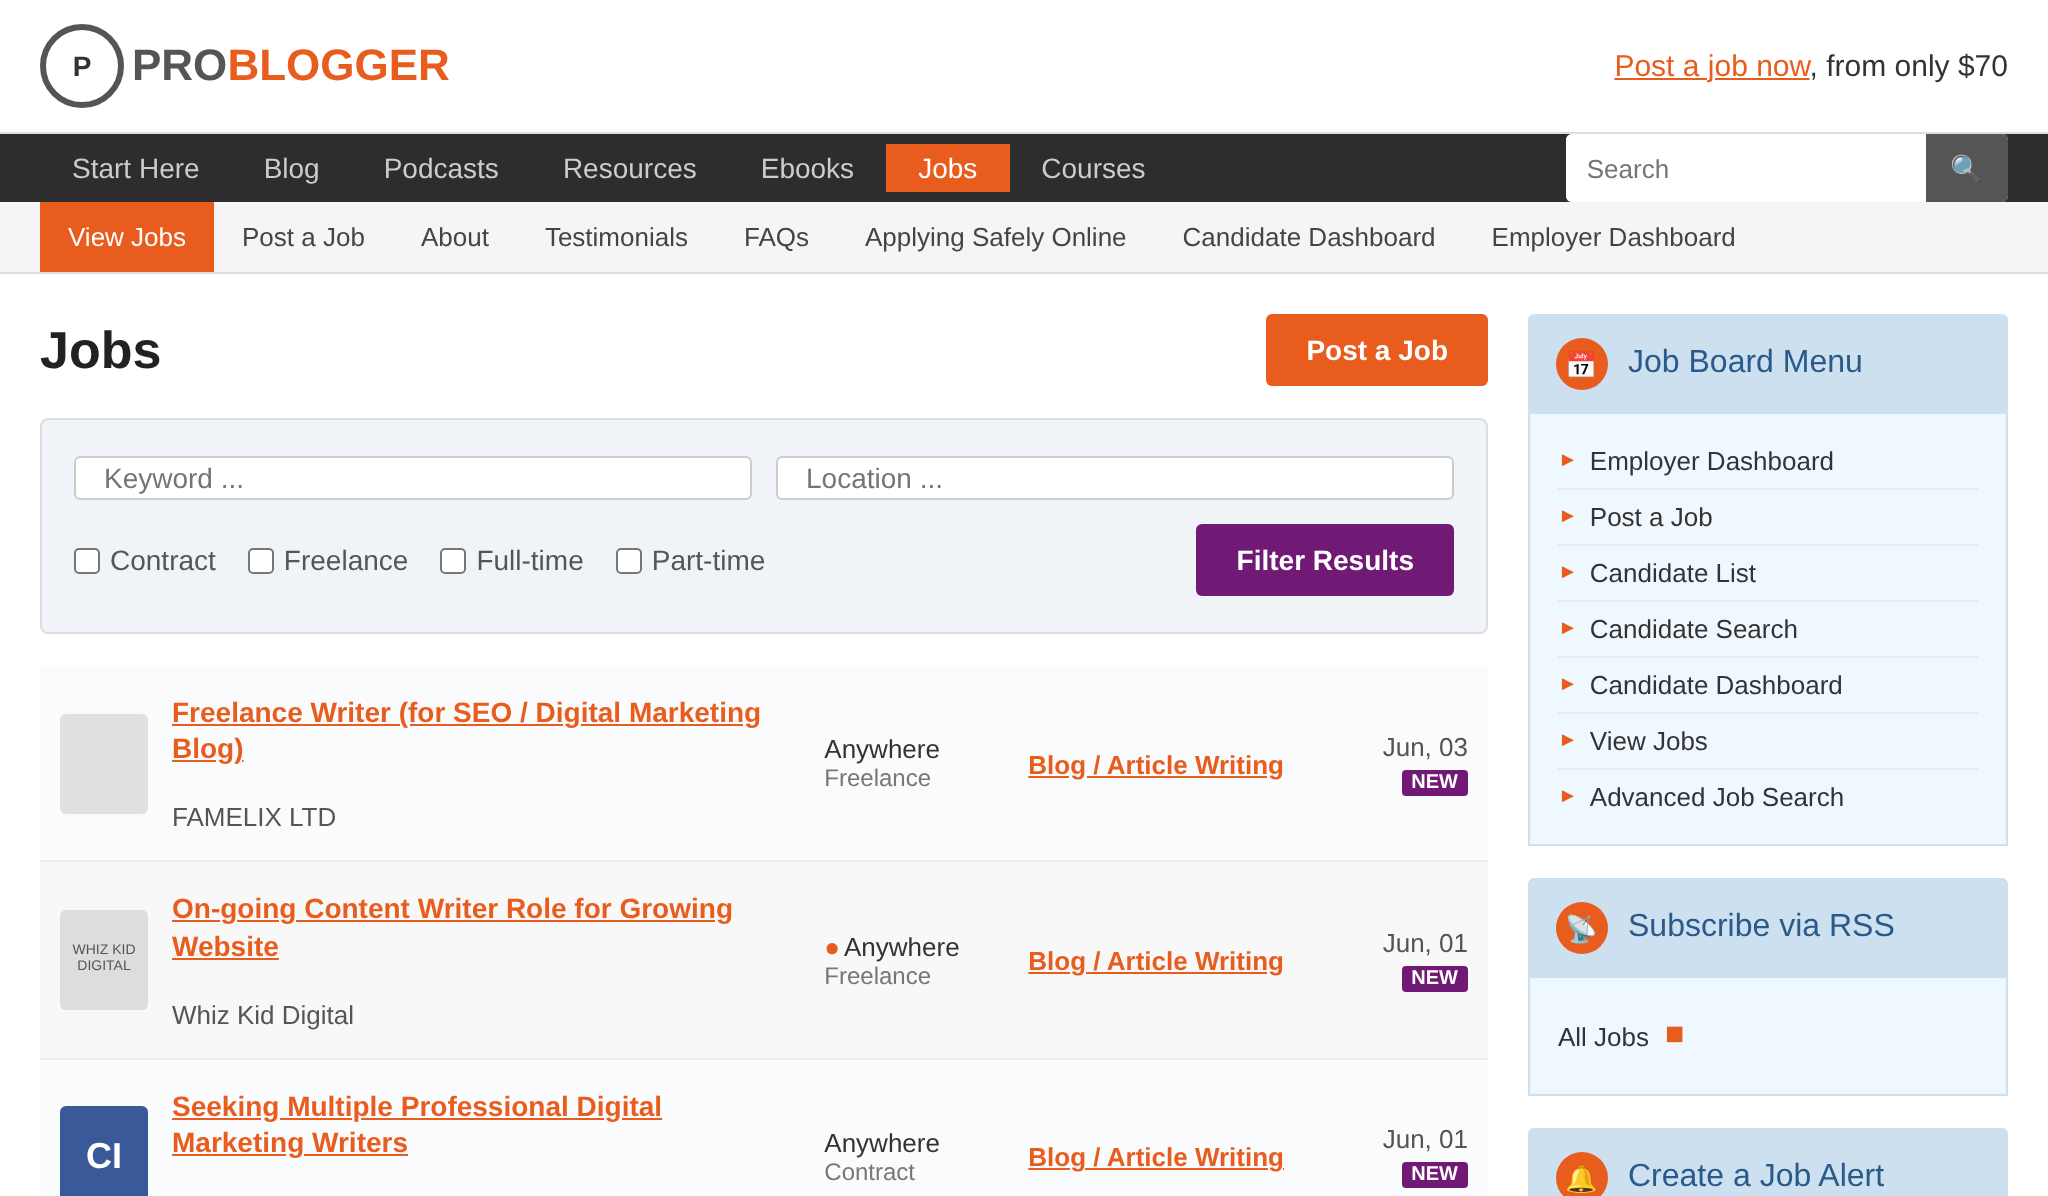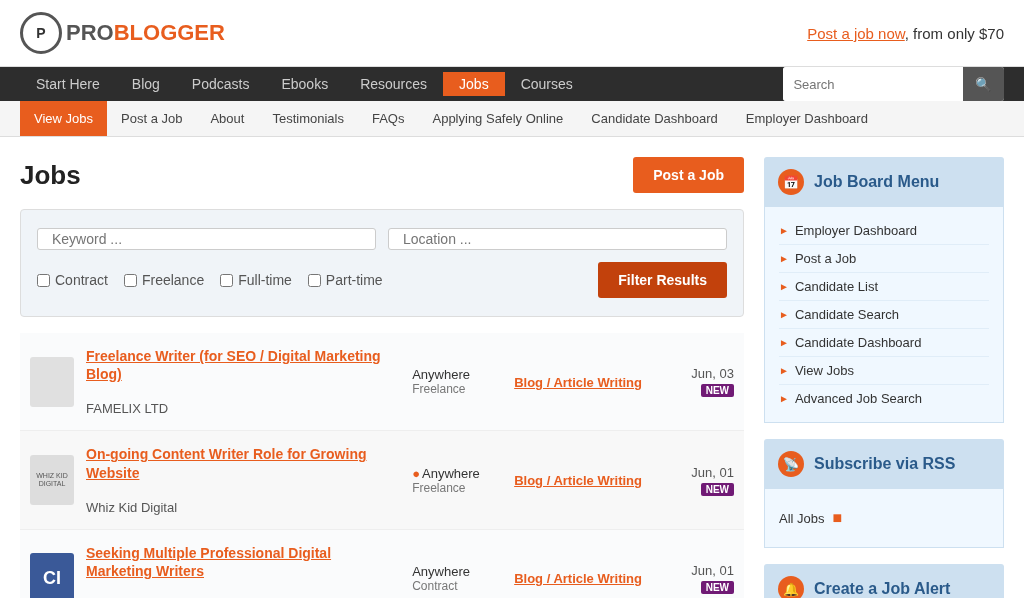--- a/index.html
+++ b/index.html
@@ -81,21 +81,21 @@
     .filter-row-1 { display: flex; gap: 12px; margin-bottom: 12px; }
     .filter-input {
       flex: 1; padding: 2px 14px; border: 1px solid #ccc; border-radius: 3px;
       font-size: 14px; color: #999; outline: none;
     }
     .filter-row-2 { display: flex; align-items: center; gap: 20px; }
     .filter-checkboxes { display: flex; gap: 16px; align-items: center; flex: 1; }
     .filter-checkboxes label { display: flex; align-items: center; gap: 5px; color: #555; cursor: pointer; }
     .filter-checkboxes input[type=checkbox] { margin: 0; }
     .filter-btn {
-      background: #c2410c; color: #fff; border: none; padding: 10px 20px;
+      background: #701a75; color: #fff; border: none; padding: 10px 20px;
       font-size: 14px; border-radius: 3px; cursor: pointer; font-weight: 600;
     }
 
     
     .job-listing {
       display: flex; align-items: center; padding: 14px 10px;
       border-bottom: 1px solid #eee; gap: 12px;
     }
     .job-listing:nth-child(odd) { background: #fafbfc; }
     .job-logo {
@@ -122,21 +122,21 @@
     
     .sidebar-widget { margin-bottom: 16px; }
     .widget-header {
       background: #cde0f0; padding: 12px 14px; display: flex; align-items: center;
       gap: 10px; border-radius: 3px 3px 0 0;
     }
     .widget-icon {
       background: #e85d1e; color: #fff; border-radius: 50%; width: 26px; height: 26px;
       display: flex; align-items: center; justify-content: center; font-size: 13px;
     }
-    .widget-title { font-size: 16px; font-weight: 700; color: #2a5a8a; }
+    .widget-title { font-size: 16px; font-weight: 400; color: #2a5a8a; }
     .widget-body { background: #f0f8ff; padding: 10px 14px; border: 1px solid #cde0f0; border-top: none; }
     .widget-link {
       display: flex; align-items: center; gap: 6px;
       padding: 6px 0; color: #333; text-decoration: none; font-size: 13px;
       border-bottom: 1px solid #e0edf8;
     }
     .widget-link:last-child { border-bottom: none; }
     .widget-arrow { color: #e85d1e; font-size: 10px; }
 
     .rss-row { display: flex; align-items: center; gap: 8px; padding: 10px 0; font-size: 13px; color: #333; text-align: center; }
@@ -157,22 +157,22 @@
   <div class="top-right">
     <a href="#">Post a job now</a><span>, from only $70</span>
   </div>
 </div>
 
 <nav class="primary-nav">
   <div class="primary-nav-links">
     <a href="#">Start Here</a>
     <a href="#">Blog</a>
     <a href="#">Podcasts</a>
+    <a href="#">Resources</a>
     <a href="#">Ebooks</a>
-    <a href="#">Resources</a>
     <a href="#" class="active">Jobs</a>
     <a href="#">Courses</a>
   </div>
   <div class="search-box">
     <input type="text" placeholder="Search" style="">
     <button>🔍</button>
   </div>
 </nav>
 
 <nav class="secondary-nav">

